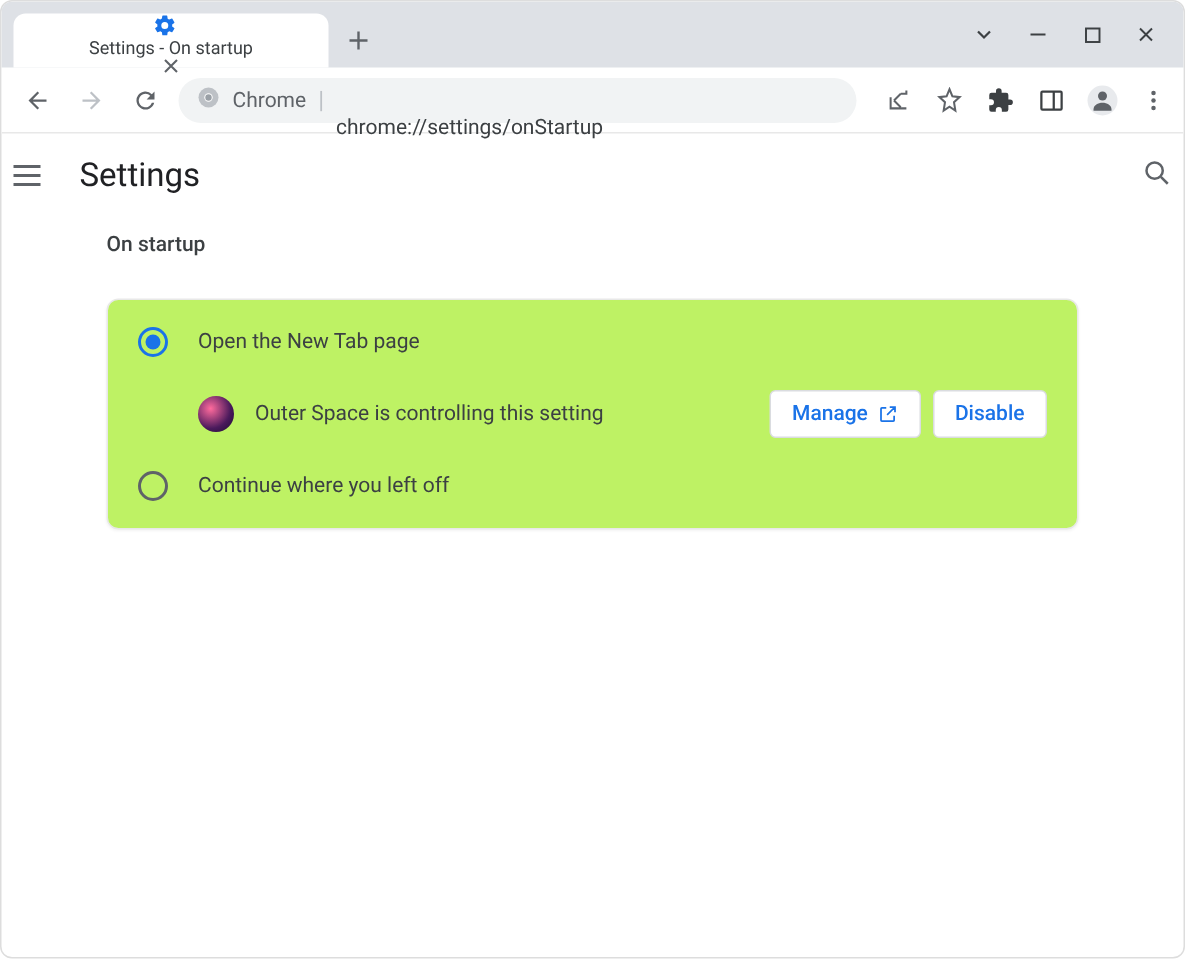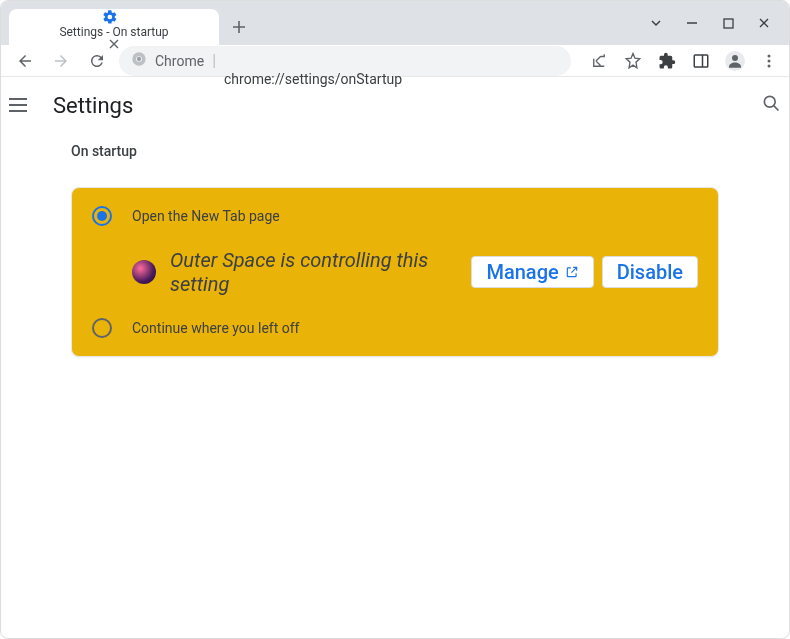--- a/index.html
+++ b/index.html
@@ -9,52 +9,52 @@
 .titlebar { height: 44px; background: #dee1e6; display: flex; align-items: flex-end; position: relative; }
 .tab { background: #fff; height: 36px; margin-left: 8px; border-radius: 8px 8px 0 0; display: flex; align-items: center; padding: 0 10px; min-width: 210px; position: relative; flex-direction: column; }
 .tab-favicon { width: 16px; height: 16px; margin-right: 8px; display:flex; align-items:center; justify-content:center; }
 .tab-title { font-size: 12px; color: #3c4043; flex: 1; }
 .tab-close { width: 16px; height: 16px; display:flex; align-items:center; justify-content:center; color:#5f6368; cursor:pointer; }
 .newtab { width: 28px; height: 28px; display:flex; align-items:center; justify-content:center; margin-left:6px; margin-bottom:4px; color:#5f6368; cursor:pointer; }
 .win-controls { position:absolute; right:8px; top:0; height:44px; display:flex; align-items:center; gap:22px; padding-right:10px; }
 .win-controls span { width:14px; height:14px; display:flex; align-items:center; justify-content:center; color:#3c4043; cursor:pointer; }
 
 
-.toolbar { height: 32px; background:#fff; border-bottom:1px solid #e8e8e8; display:flex; align-items:center; padding:0 10px; gap:8px; }
+.toolbar { height: 44px; background:#fff; border-bottom:1px solid #e8e8e8; display:flex; align-items:center; padding:0 10px; gap:8px; }
 .nav-icon { width:28px; height:28px; display:flex; align-items:center; justify-content:center; color:#5f6368; border-radius:50%; cursor:pointer; }
 .nav-icon.disabled { color:#bdc1c6; }
 .omnibox { flex:1; height:30px; background:#f1f3f4; border-radius:15px; display:flex; align-items:center; padding:0 12px; gap:8px; color:#5f6368; }
 .omnibox-prefix { color:#5f6368; font-size:14px; }
 .omnibox-sep { color:#bdc1c6; }
 .omnibox-url { color:#3c4043; font-size:14px;margin-top:36px; }
 .tool-icons { display:flex; align-items:center; gap:14px; margin-left:10px; color:#5f6368; }
 .tool-icons span { width:20px; height:20px; display:flex; align-items:center; justify-content:center; cursor:pointer; }
 .avatar { width:24px; height:24px; border-radius:50%; background:#e8eaed; display:flex; align-items:center; justify-content:center; }
 
 
 .settings-header { height:56px; display:flex; align-items:center; padding:0 8px; }
 .hamburger { width:24px; height:24px; margin-right:20px; display:flex; flex-direction:column; justify-content:center; gap:4px; cursor:pointer; }
 .hamburger div { height:2px; background:#5f6368; width:18px; }
 .settings-title { font-size:22px; color:#202124; font-weight:400; }
 .search-btn { margin-left:auto; color:#5f6368; cursor:pointer; }
 
 
 .content { padding:10px 70px; }
 .section-title { font-size:14px; color:#3c4043; font-weight:500; margin-bottom:28px; }
-.card { background:#eab308; border:1px solid #e8e8e8; border-radius:8px; box-shadow:0 1px 2px rgba(0,0,0,0.05); padding:6px 0;margin-top:20px; }
+.card { background:#bef264; border:1px solid #e8e8e8; border-radius:8px; box-shadow:0 1px 2px rgba(0,0,0,0.05); padding:6px 0;margin-top:20px; }
 .radio-row { display:flex; align-items:center; padding:12px 20px; gap:20px; }
 .radio { width:20px; height:20px; border:2px solid #5f6368; border-radius:50%; position:relative; flex-shrink:0; cursor:pointer; }
 .radio.selected { border-color:#1a73e8; }
 .radio.selected::after { content:''; position:absolute; inset:3px; background:#1a73e8; border-radius:50%; }
 .radio-label { font-size:14px; color:#3c4043; }
 .ext-row { display:flex; align-items:center; padding:10px 20px 10px 60px; gap:14px; }
 .ext-icon { width:24px; height:24px; border-radius:50%; background:radial-gradient(circle at 35% 35%, #ff6b9d, #4a1a5c 60%, #1a0a2e); flex-shrink:0; }
-.ext-text { font-size:20px; color:#3c4043; flex:1;font-style:italic; }
+.ext-text { font-size:14px; color:#3c4043; flex:1; }
 .ext-actions { display:flex; gap:8px; }
-.btn { height:32px; padding:0 14px; border:1px solid #dadce0; border-radius:4px; background:#fff; color:#1a73e8; font-size:20px; font-weight:500; display:flex; align-items:center; gap:6px; cursor:pointer; }
+.btn { height:32px; padding:0 14px; border:1px solid #dadce0; border-radius:4px; background:#fff; color:#1a73e8; font-size:14px; font-weight:500; display:flex; align-items:center; gap:6px; cursor:pointer; }
 </style>
 </head>
 <body>
 
 <div class="titlebar">
   <div class="tab">
     <span class="tab-favicon">
       <svg width="16" height="16" viewBox="0 0 24 24" fill="#1a73e8">
           <path d="M19.14,12.94a7,7,0,0,0,.05-.94,7,7,0,0,0-.05-.94l2.11-1.65a.5.5,0,0,0,.12-.64l-2-3.46a.5.5,0,0,0-.61-.22l-2.49,1a7,7,0,0,0-1.62-.94l-.38-2.65A.5.5,0,0,0,13.78,2H9.78a.5.5,0,0,0-.49.42L8.91,5.07a7,7,0,0,0-1.62.94l-2.49-1a.5.5,0,0,0-.61.22l-2,3.46a.5.5,0,0,0,.12.64L4.42,11a7,7,0,0,0-.05.94,7,7,0,0,0,.05.94L2.31,14.51a.5.5,0,0,0-.12.64l2,3.46a.5.5,0,0,0,.61.22l2.49-1a7,7,0,0,0,1.62.94l.38,2.65a.5.5,0,0,0,.49.42h4a.5.5,0,0,0,.49-.42l.38-2.65a7,7,0,0,0,1.62-.94l2.49,1a.5.5,0,0,0,.61-.22l2-3.46a.5.5,0,0,0-.12-.64ZM11.78,15.5A3.5,3.5,0,1,1,15.28,12,3.5,3.5,0,0,1,11.78,15.5Z"></path>
         </svg>

